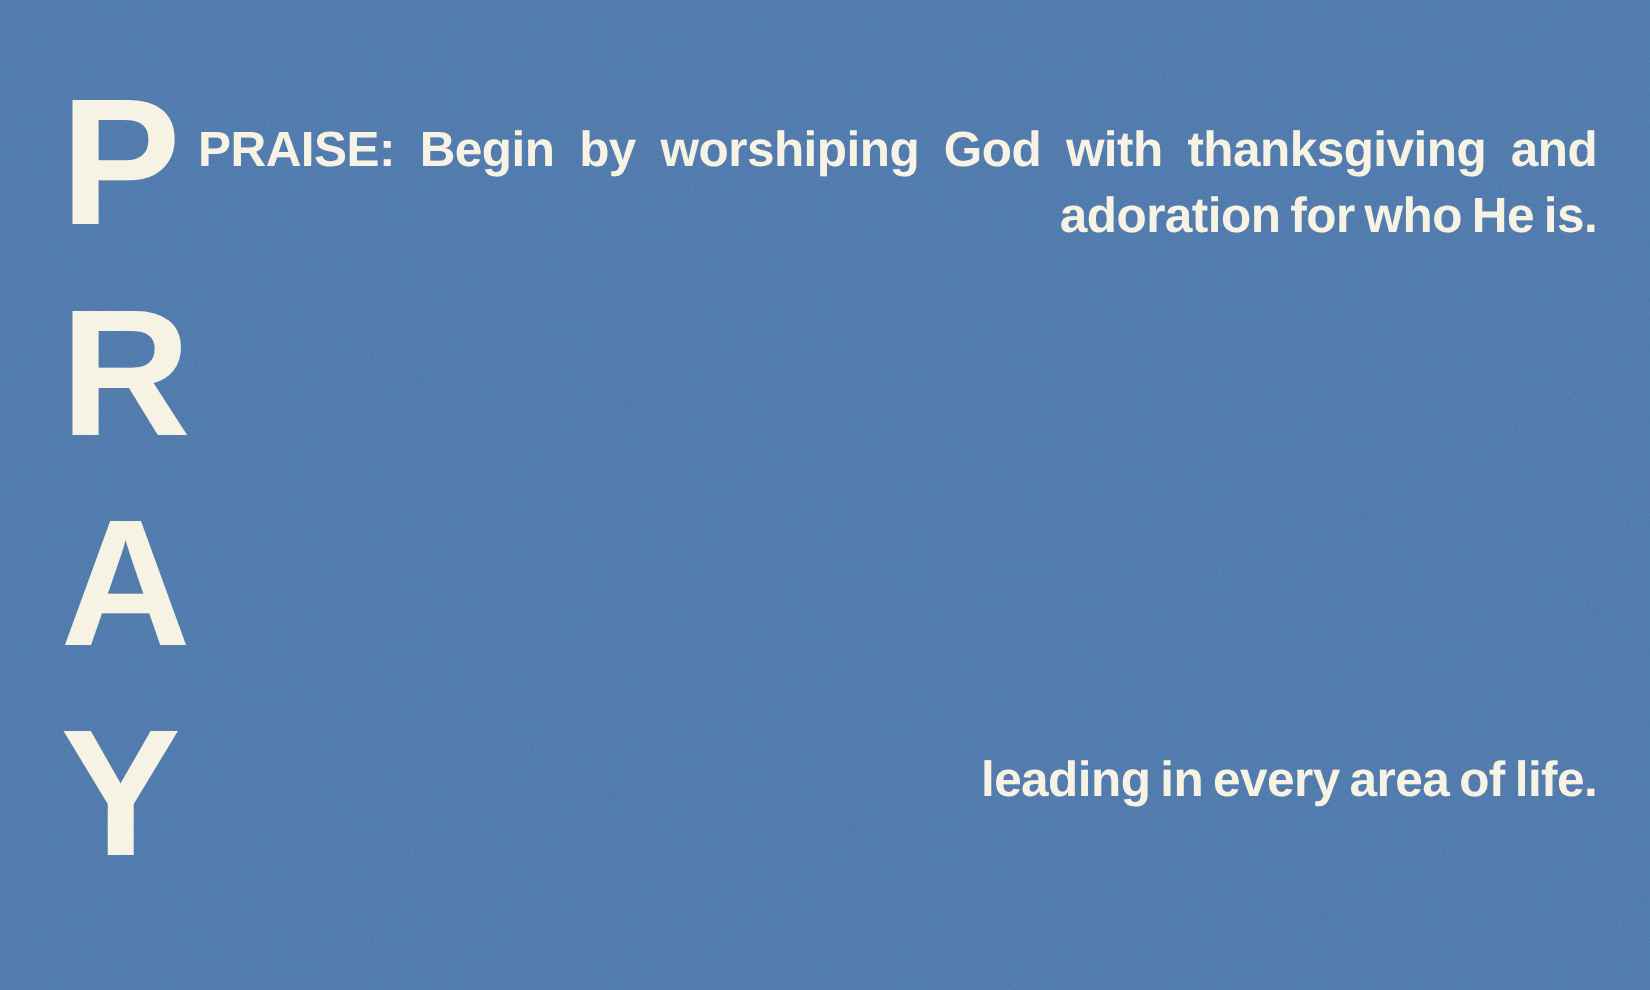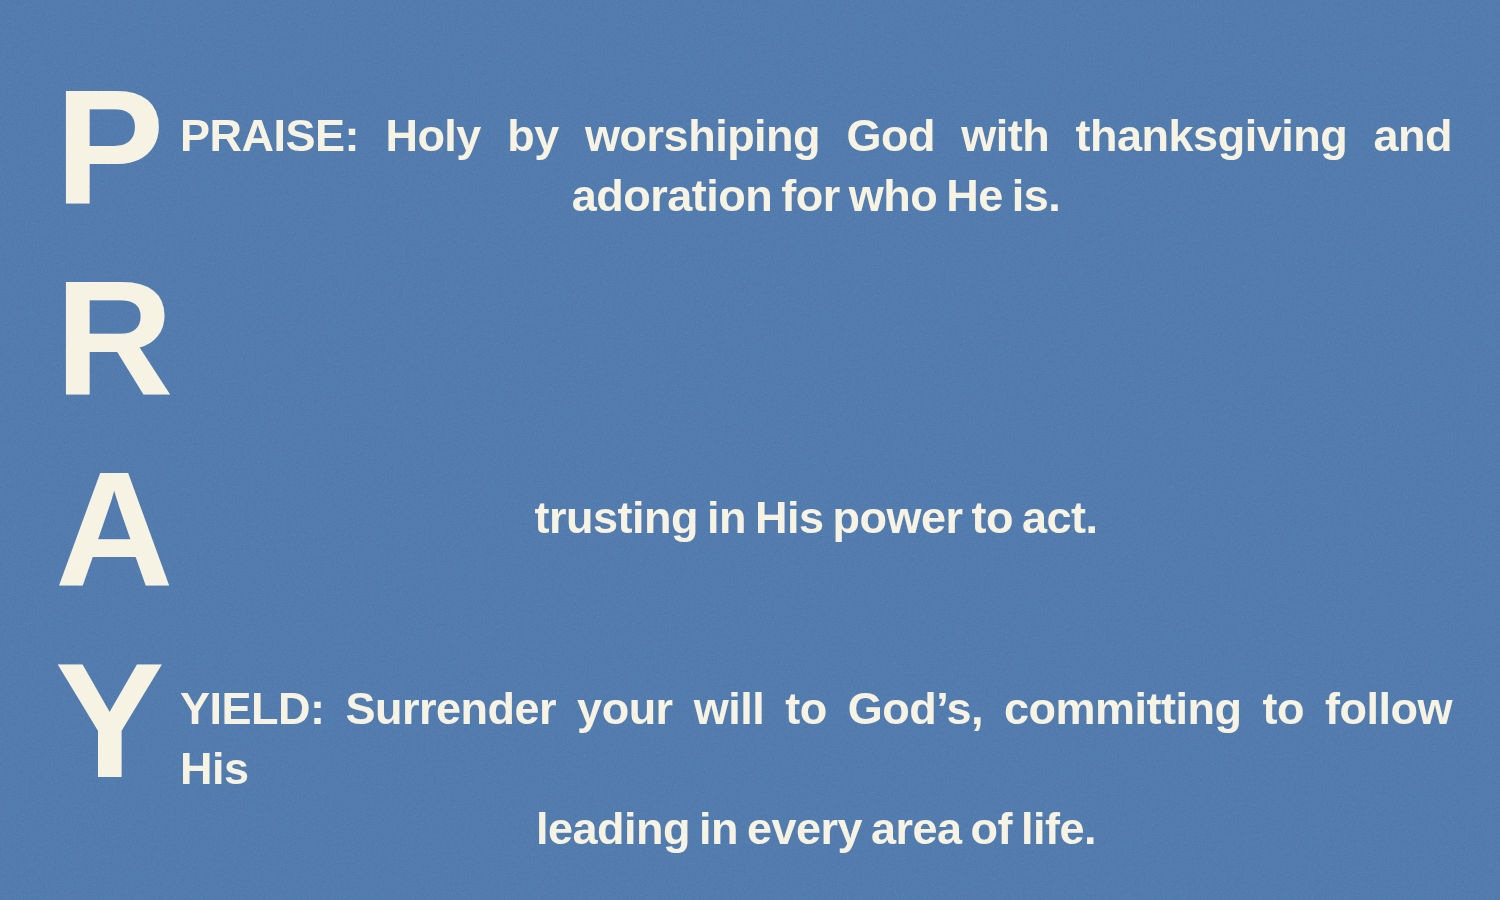--- a/index.html
+++ b/index.html
@@ -44,21 +44,21 @@
     line-height:60px;
     letter-spacing:-0.5px;
   }
   .desc .l1{
     display:block;
     text-align:justify;
     text-align-last:justify;
   }
   .desc .l2{
     display:block;
-    text-align:center;
+    text-align:right;
     word-spacing:-3px;
   }
   .texture{
     position:absolute;
     inset:0;
     width:100%;height:100%;
     z-index:2;
     pointer-events:none;
     mix-blend-mode:overlay;
     opacity:0.22;
@@ -74,40 +74,38 @@
   }
 </style>
 </head>
 <body>
 
 <div class="poster">
 
   <div class="row">
     <span class="letter">P</span>
     <p class="desc">
-      <span class="l1">PRAISE: Holy by worshiping God with thanksgiving and</span>
+      <span class="l1">PRAISE: Begin by worshiping God with thanksgiving and</span>
       <span class="l2">adoration for who He is.</span>
     </p>
   </div>
 
   <div class="row">
     <span class="letter">R</span>
   </div>
 
   <div class="row">
     <span class="letter">A</span>
     <p class="desc">
-      <span class="l2">trusting in His power to act.</span>
     </p>
   </div>
 
   <div class="row">
     <span class="letter">Y</span>
     <p class="desc">
-      <span class="l1">YIELD: Surrender your will to God’s, committing to follow His</span>
       <span class="l2">leading in every area of life.</span>
     </p>
   </div>
 
 </div>
 
 <svg class="texture" xmlns="http://www.w3.org/2000/svg">
   <filter id="grain">
     <feTurbulence type="fractalNoise" baseFrequency="0.9" numOctaves="2" stitchTiles="stitch"></feTurbulence>
     <feColorMatrix type="saturate" values="0"></feColorMatrix>

